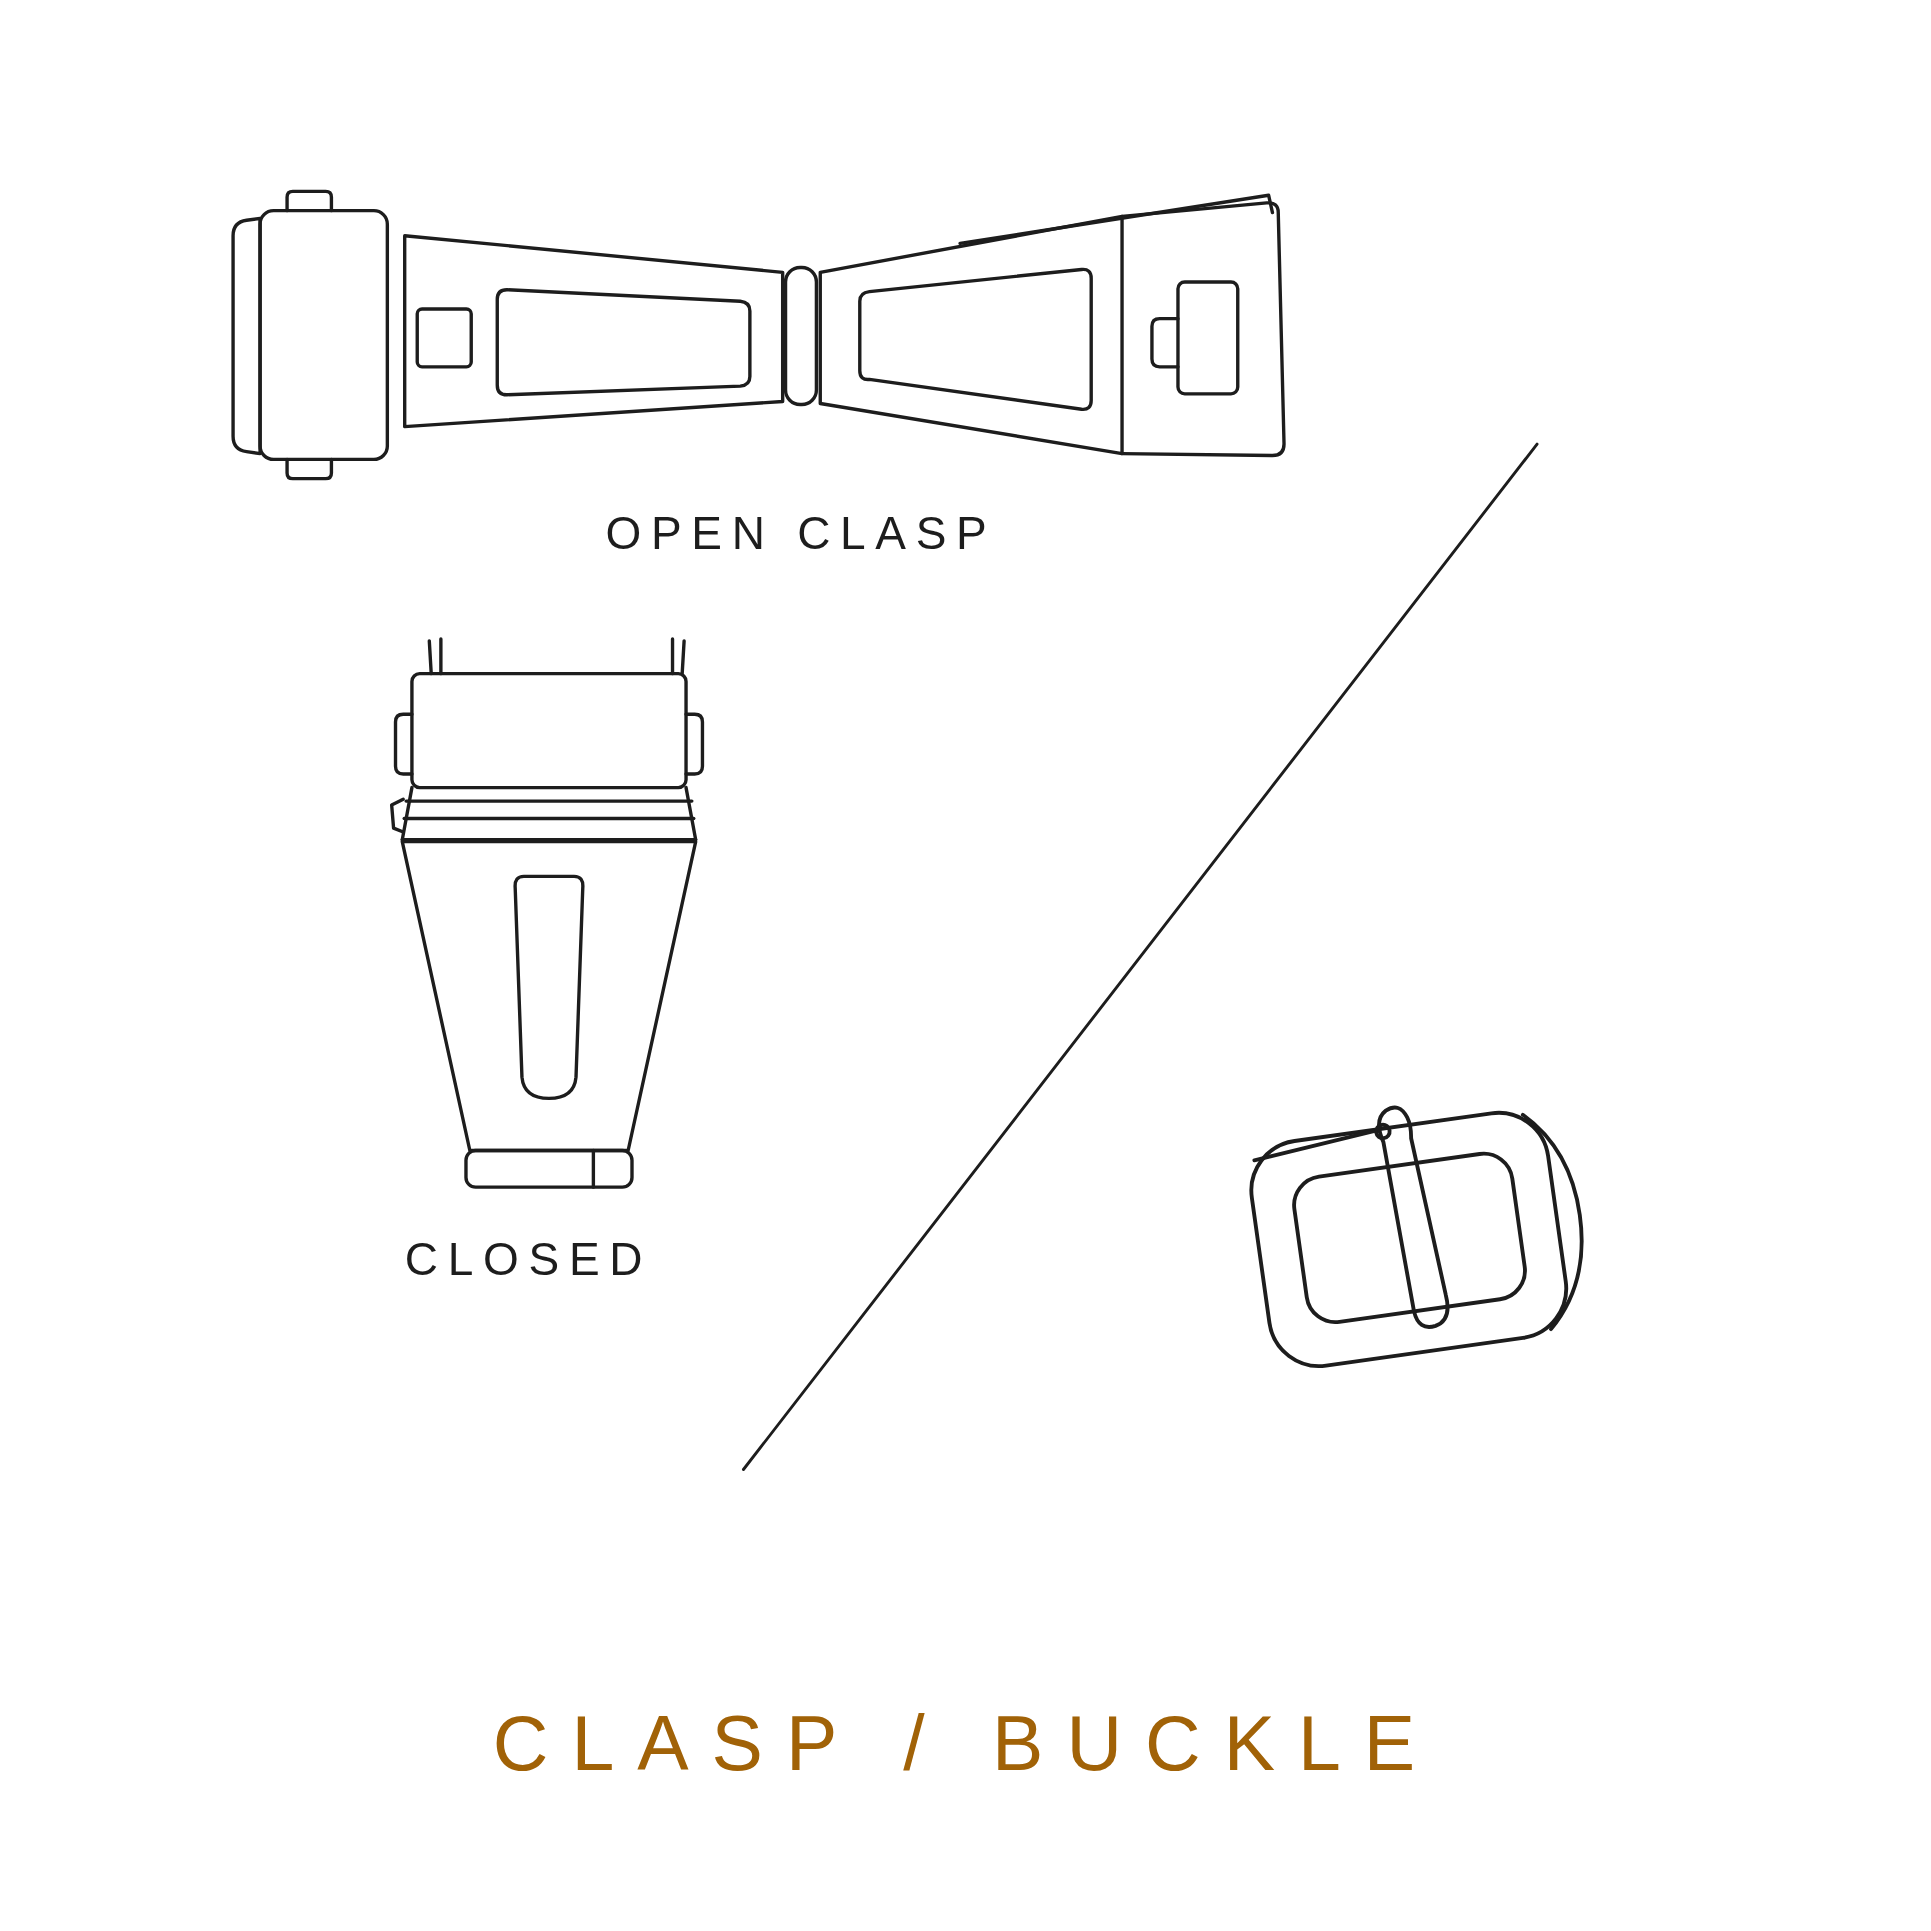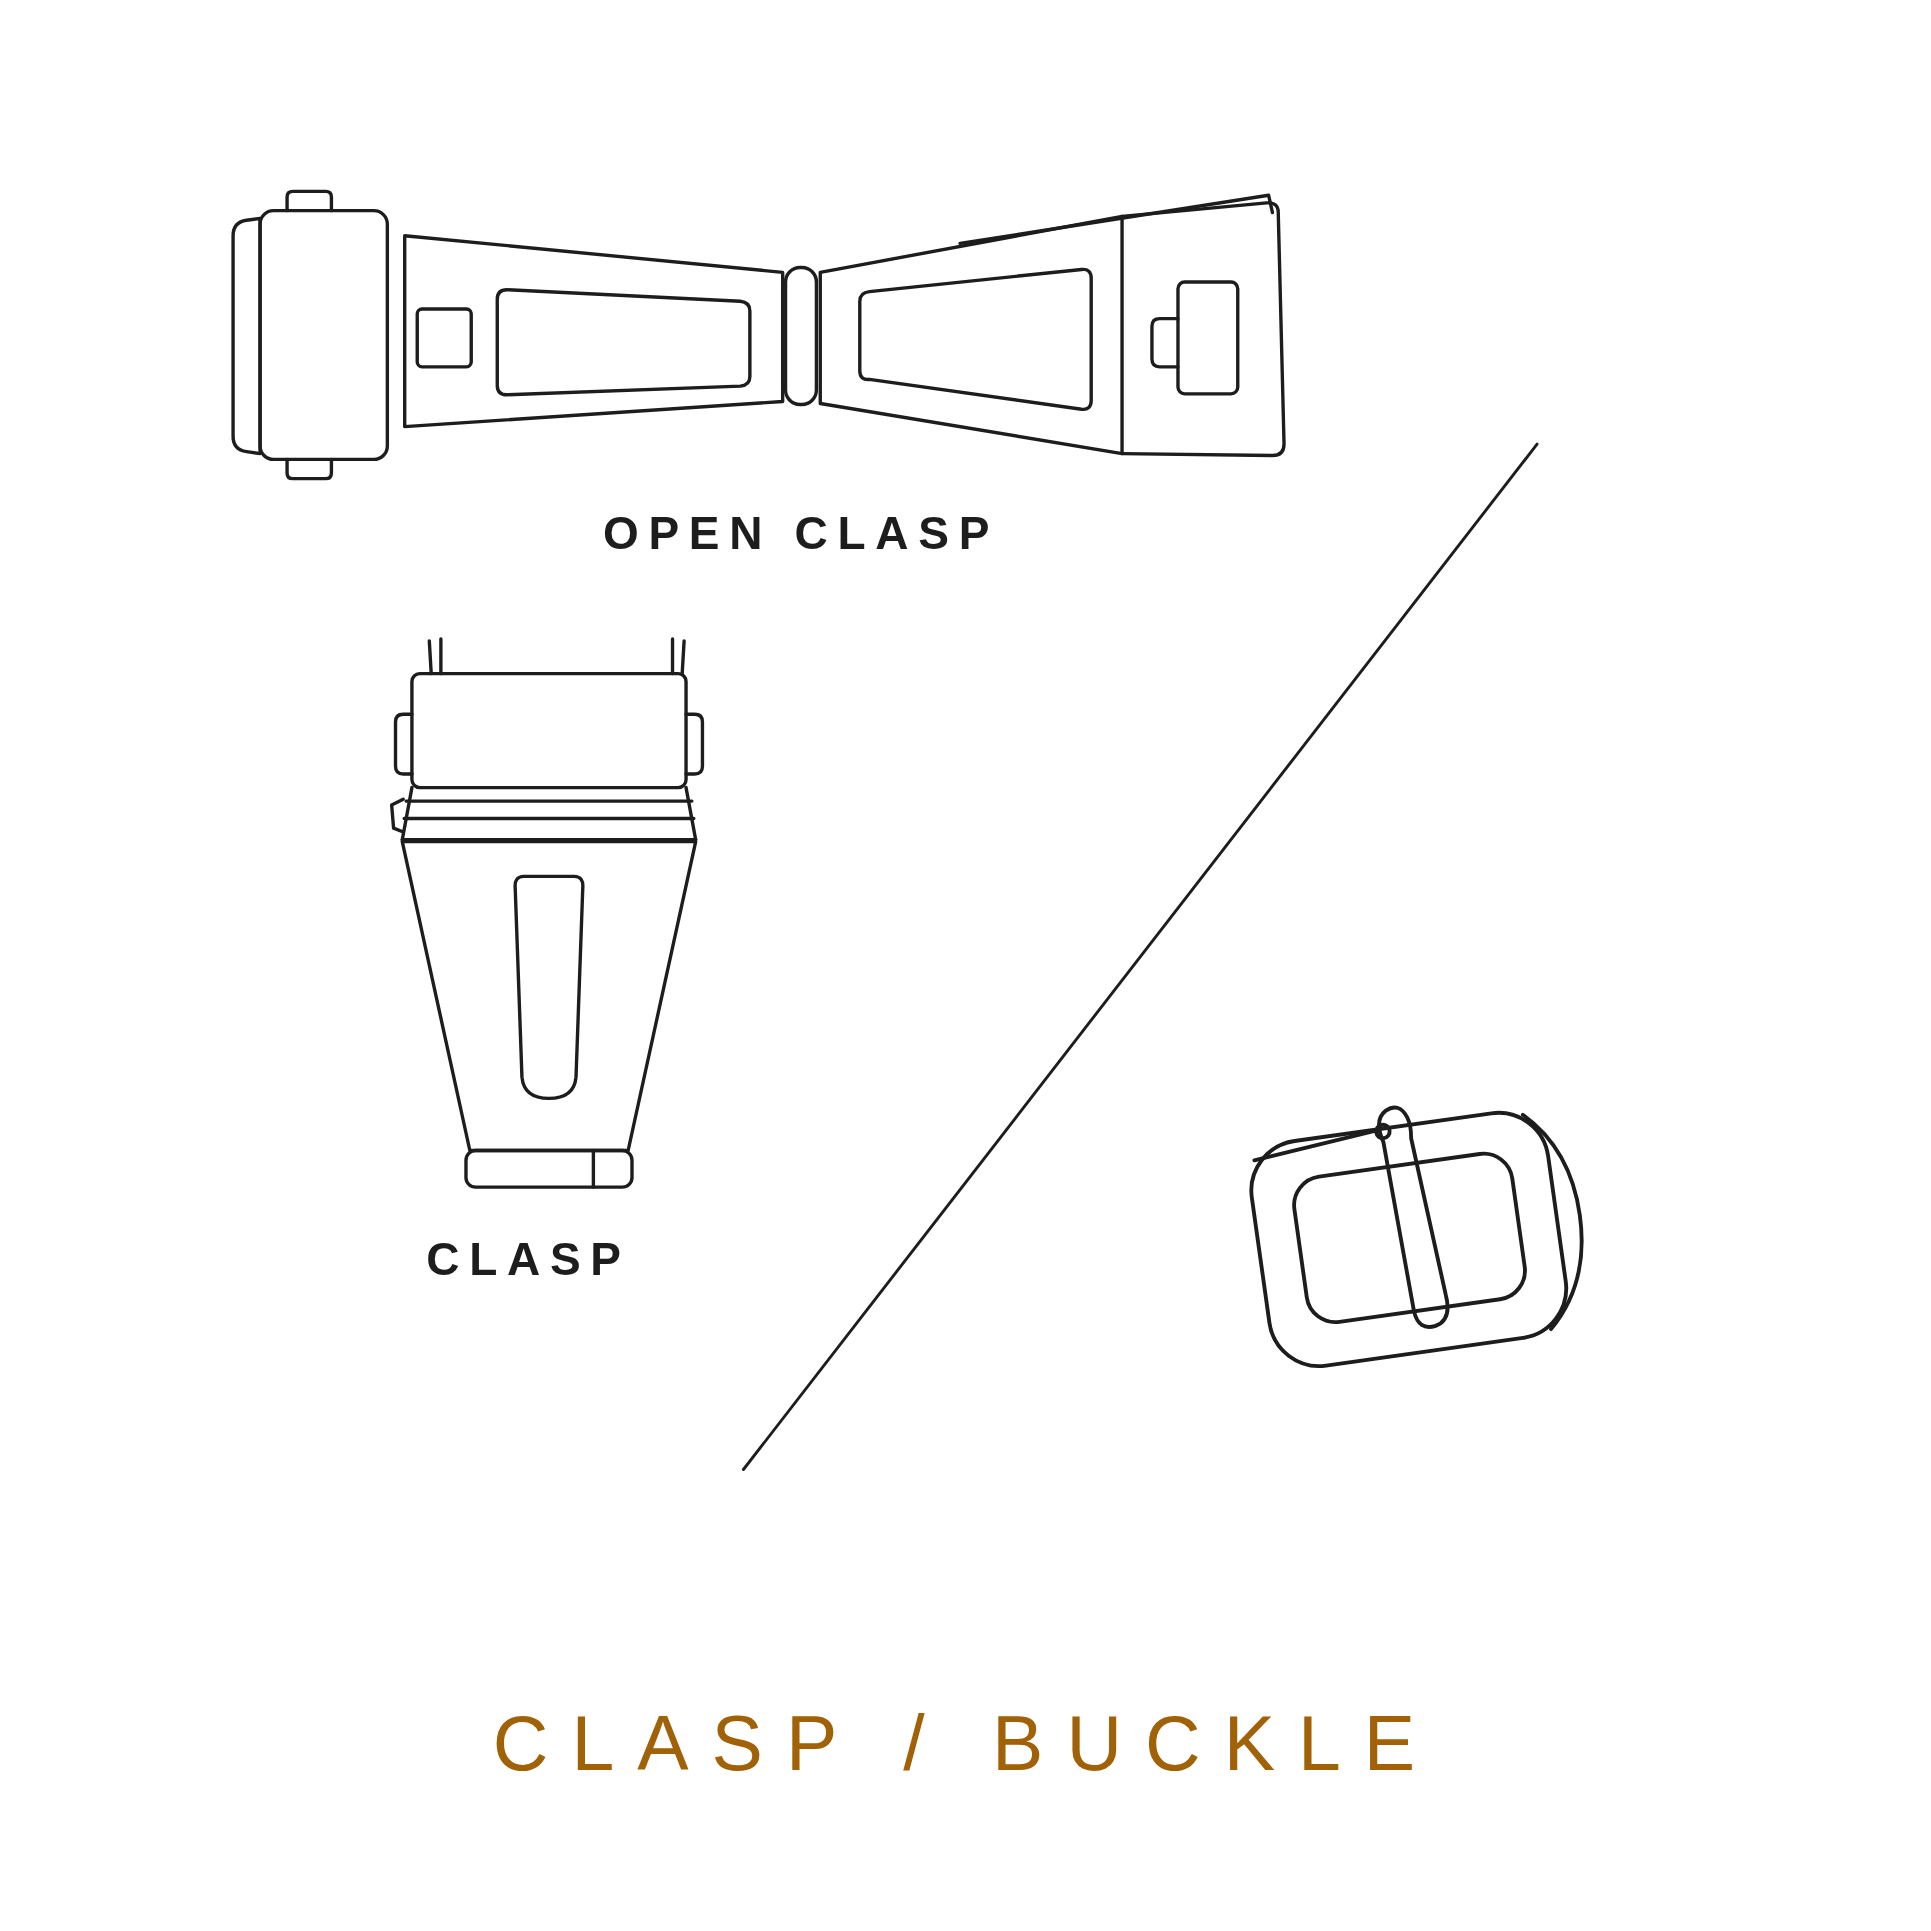--- a/index.html
+++ b/index.html
@@ -16,21 +16,21 @@
     height: 1931px;
     background: #ffffff;
   }
   .fig { position: absolute; }
   .fig svg { display: block; }
   .caption {
     position: absolute;
     text-align: center;
     color: #1d1d1d;
     font-size: 46px;
-    font-weight: 700;
+    font-weight: 400;
     letter-spacing: 9.7px;
     white-space: nowrap;
   }
   .title {
     position: absolute;
     left: 0;
     width: 1931px;
     top: 1699px;
     text-align: center;
     color: #a16207;
@@ -108,21 +108,21 @@
         <path d="M26 212 L330 212 L260 532 L96 532 Z"></path>
 
         <path d="M152 248 L204 248 Q214 248 213 260 L206 456 Q204 478 178 478 Q152 478 150 456 L143 260 Q142 248 152 248 Z"></path>
 
         <rect x="92" y="532" width="172" height="38" rx="10"></rect>
         <path d="M224 532 L224 570"></path>
       </g>
     </svg>
   </div>
 
-  <div class="caption" style="left:239px; top:1232px; width:579px;">CLASP</div>
+  <div class="caption" style="left:239px; top:1232px; width:579px;">CLOSED</div>
 
   <svg class="divider-layer" width="1931" height="1931" viewBox="0 0 2000 2000">
     <line x1="1592" y1="460" x2="770" y2="1522" stroke="#1d1d1d" stroke-width="3" stroke-linecap="round"></line>
   </svg>
 
   <div class="fig" style="left:1221px; top:1077px; width:415px; height:333px;">
     <svg width="415" height="333" viewBox="0 0 430 345">
       <g fill="none" stroke="#1d1d1d" stroke-width="4" stroke-linejoin="round" stroke-linecap="round" transform="rotate(-8 215 170)">
 
         <rect x="40" y="48" width="310" height="235" rx="52"></rect>

